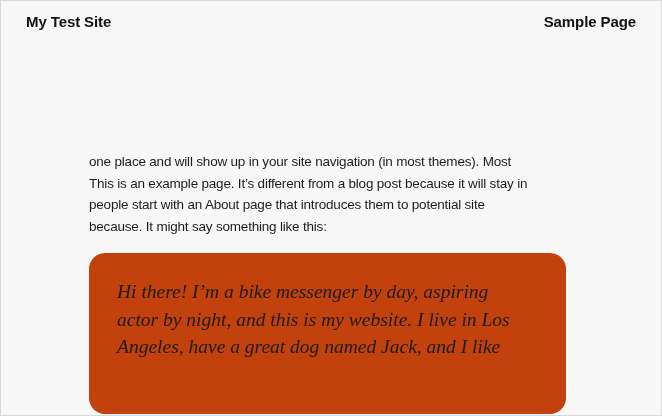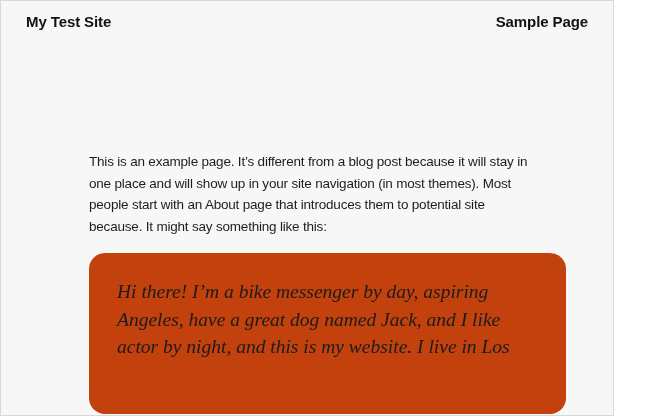--- a/index.html
+++ b/index.html
@@ -1,18 +1,18 @@
 <!DOCTYPE html>
 <html><head>
 <meta charset="utf-8">
 <style>
   html, body { margin: 0; padding: 0; }
   .page {
     position: relative;
-    width: 614px;
+    width: 662px;
     height: 416px;
     box-sizing: border-box;
     background: #f7f7f7;
     border: 1px solid #d8d8d8;
     overflow: hidden;
     font-family: "Liberation Sans", sans-serif;
     color: #1d1d1d;
   }
   .header {
     position: absolute;
@@ -65,27 +65,27 @@
 <body>
 
 <div class="page">
 
   <div class="header">
     <a class="site-title">My Test Site</a>
     <a class="nav-link">Sample Page</a>
   </div>
 
   <div class="paragraph">
+    <div class="p-line">one place and will show up in your site navigation (in most themes). Most</div>
     <div class="p-line">This is an example page. It’s different from a blog post because it will stay in</div>
-    <div class="p-line">one place and will show up in your site navigation (in most themes). Most</div>
     <div class="p-line">people start with an About page that introduces them to potential site</div>
     <div class="p-line">because. It might say something like this:</div>
   </div>
 
   <div class="quote-card">
     <div class="quote">
       <div class="q-line">Hi there! I’m a bike messenger by day, aspiring</div>
+      <div class="q-line">actor by night, and this is my website. I live in Los</div>
       <div class="q-line">Angeles, have a great dog named Jack, and I like</div>
-      <div class="q-line">actor by night, and this is my website. I live in Los</div>
     </div>
   </div>
 
 </div>
 
 </body></html>

